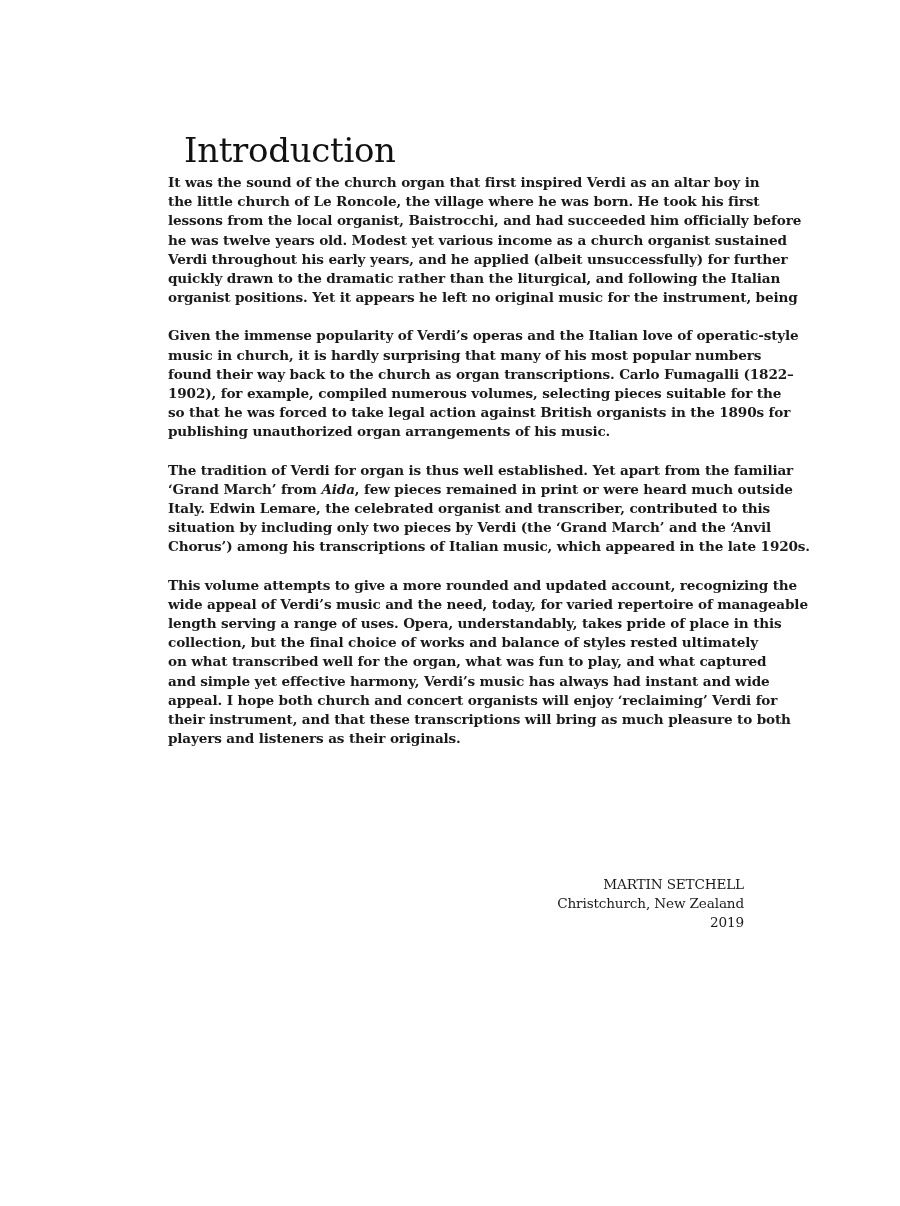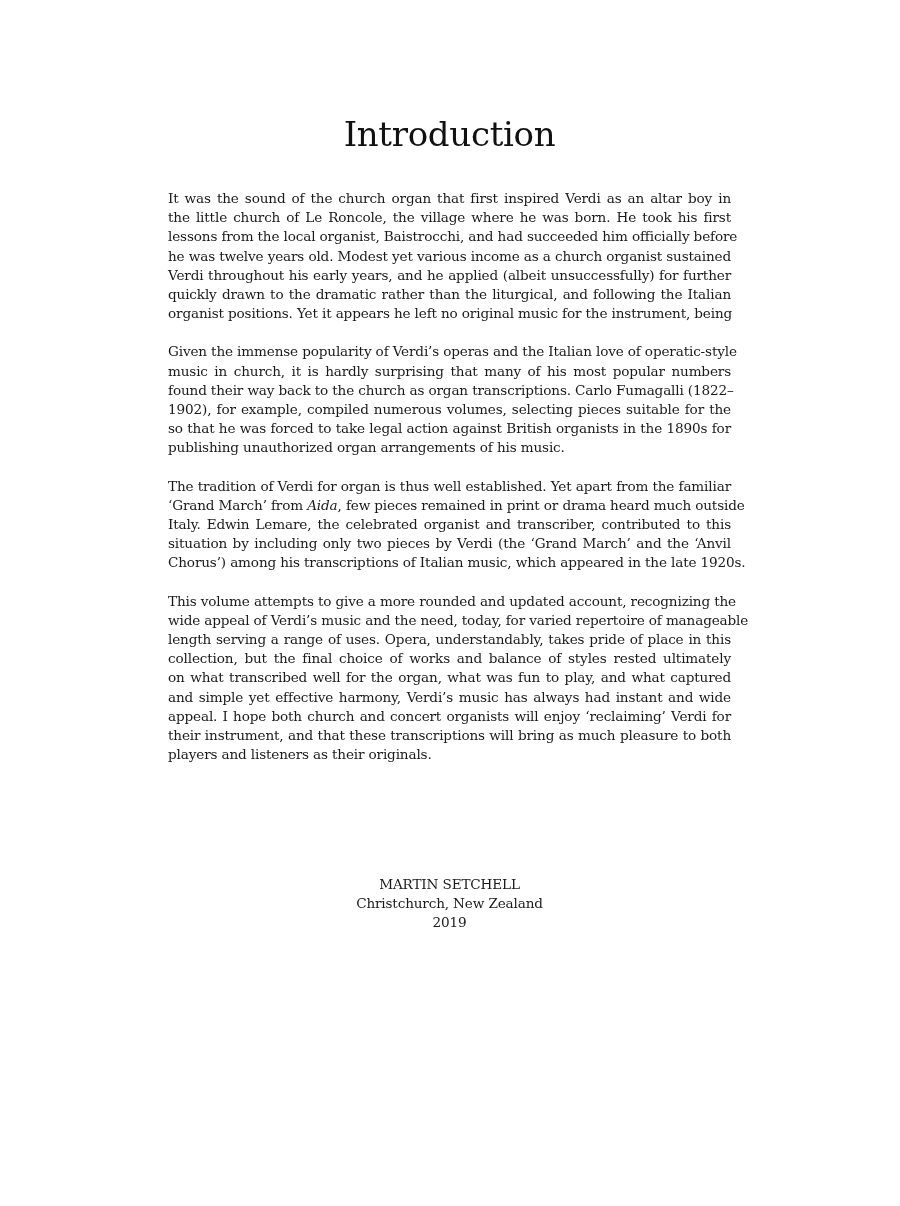--- a/index.html
+++ b/index.html
@@ -19,34 +19,35 @@
     position: absolute;
     left: 168px;
     top: 0;
     width: 563px;
   }
   .title {
     position: absolute;
     top: 112px;
     left: 0;
     width: 563px;
-    text-align: center;
+    text-align: left;
     font-family: "DejaVu Serif", "Liberation Serif", serif;
     font-size: 34px;
     font-weight: normal;
-    margin: 0;
+    margin: 16px;
     line-height: 44px;
     letter-spacing: -0.3px;
     color: #111;
   }
   .body-text {
     position: absolute;
-    top: 189px;
+    top: 173px;
     left: 0;
     width: 563px;
+    font-weight: bold;
   }
   .para {
     margin: 0 0 19px 0;
     font-size: 13.6px;
     line-height: 19.2px;
     text-align: justify;
     text-align-last: left;
     letter-spacing: -0.15px;
     word-spacing: 0px;
   }
@@ -55,23 +56,23 @@
     text-align: justify;
     text-align-last: justify;
     white-space: nowrap;
   }
   .para .line.last {
     text-align-last: left;
   }
   .signature {
     position: absolute;
     top: 875px;
-    left: 0;
+    left: 13px;
     width: 563px;
-    text-align: center;
+    text-align: right;
     font-size: 13.6px;
     line-height: 19.2px;
     letter-spacing: -0.15px;
   }
   .signature div { display: block; }
   em { font-style: italic; }
 </style>
 </head>
 <body>
 
@@ -91,21 +92,21 @@
     <p class="para">
         <span class="line">Given the immense popularity of Verdi’s operas and the Italian love of operatic-style</span>
         <span class="line">music in church, it is hardly surprising that many of his most popular numbers</span>
         <span class="line">found their way back to the church as organ transcriptions. Carlo Fumagalli (1822–</span>
         <span class="line">1902), for example, compiled numerous volumes, selecting pieces suitable for the</span>
         <span class="line">so that he was forced to take legal action against British organists in the 1890s for</span>
         <span class="line last">publishing unauthorized organ arrangements of his music.</span>
       </p>
     <p class="para">
         <span class="line">The tradition of Verdi for organ is thus well established. Yet apart from the familiar</span>
-        <span class="line"><span>‘Grand March’ from </span><em>Aida</em><span>, few pieces remained in print or drama heard much outside</span></span>
+        <span class="line"><span>‘Grand March’ from </span><em>Aida</em><span>, few pieces remained in print or were heard much outside</span></span>
         <span class="line">Italy. Edwin Lemare, the celebrated organist and transcriber, contributed to this</span>
         <span class="line">situation by including only two pieces by Verdi (the ‘Grand March’ and the ‘Anvil</span>
         <span class="line last">Chorus’) among his transcriptions of Italian music, which appeared in the late 1920s.</span>
       </p>
     <p class="para">
         <span class="line">This volume attempts to give a more rounded and updated account, recognizing the</span>
         <span class="line">wide appeal of Verdi’s music and the need, today, for varied repertoire of manageable</span>
         <span class="line">length serving a range of uses. Opera, understandably, takes pride of place in this</span>
         <span class="line">collection, but the final choice of works and balance of styles rested ultimately</span>
         <span class="line">on what transcribed well for the organ, what was fun to play, and what captured</span>

